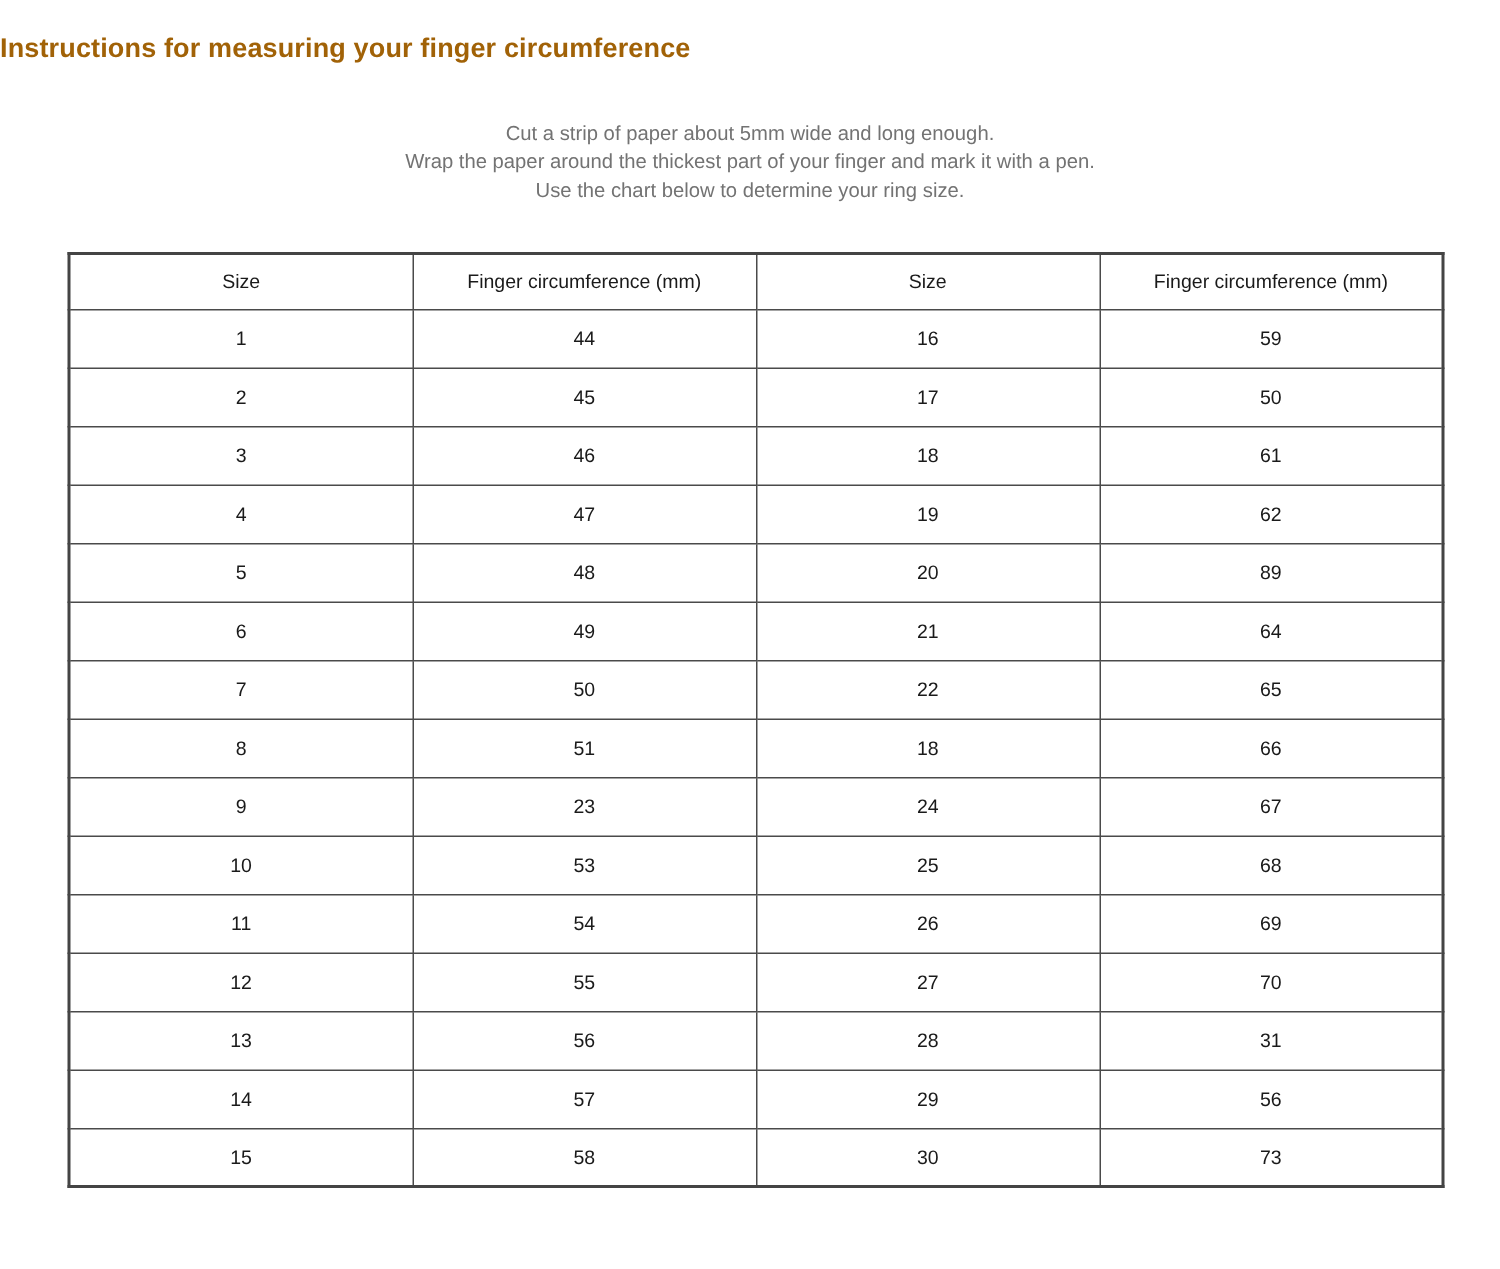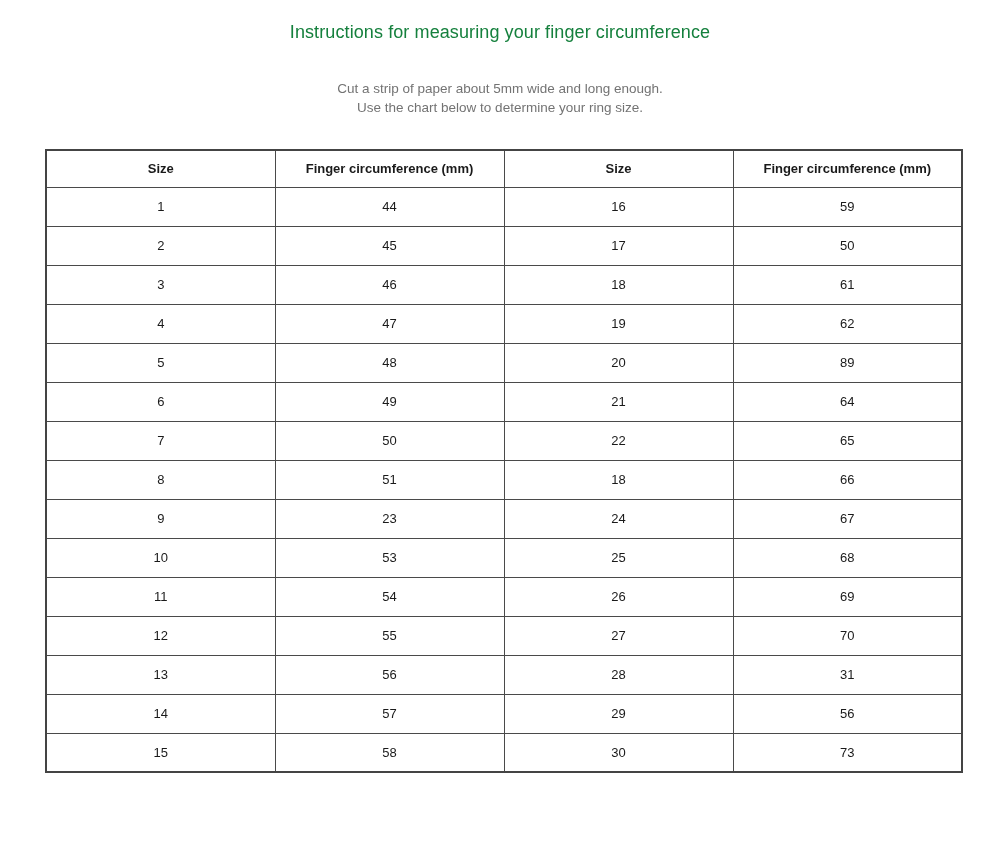--- a/index.html
+++ b/index.html
@@ -10,24 +10,24 @@
     font-family: "Liberation Sans", sans-serif;
     color: #1a1a1a;
   }
   .page {
     width: 1000px;
     height: 846px;
     overflow: hidden;
   }
   .title {
     margin-top: 22px;
-    text-align: center;
+    text-align: left;
     font-size: 18px;
-    font-weight: 400;
-    color: #15803d;
+    font-weight: 700;
+    color: #a16207;
     letter-spacing: 0.1px;
   }
   .instructions {
     margin-top: 36px;
     text-align: center;
     font-size: 13.5px;
     line-height: 19px;
     color: #737373;
   }
   table.size-chart {
@@ -40,37 +40,38 @@
   table.size-chart th,
   table.size-chart td {
     border: 1px solid #4a4a4a;
     text-align: center;
     vertical-align: middle;
     font-size: 13px;
     color: #1a1a1a;
   }
   table.size-chart th {
     height: 37px;
-    font-weight: 700;
+    font-weight: 400;
   }
   table.size-chart td {
     height: 39px;
     font-weight: 400;
   }
   col.c { width: 25%; }
 </style>
 </head>
 <body>
 
 <div class="page">
 
   <h1 class="title">Instructions for measuring your finger circumference</h1>
 
   <div class="instructions">
     <div>Cut a strip of paper about 5mm wide and long enough.</div>
+    <div>Wrap the paper around the thickest part of your finger and mark it with a pen.</div>
     <div>Use the chart below to determine your ring size.</div>
   </div>
 
   <table class="size-chart">
     <colgroup>
       <col class="c">
         <col class="c">
         <col class="c">
         <col class="c">
     </colgroup>

